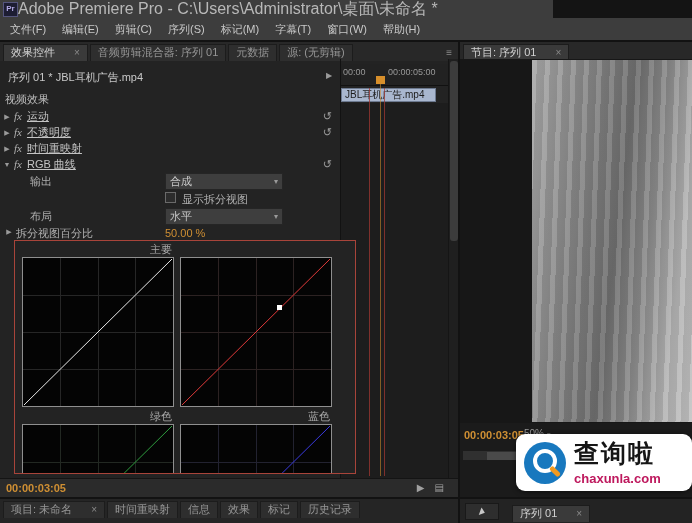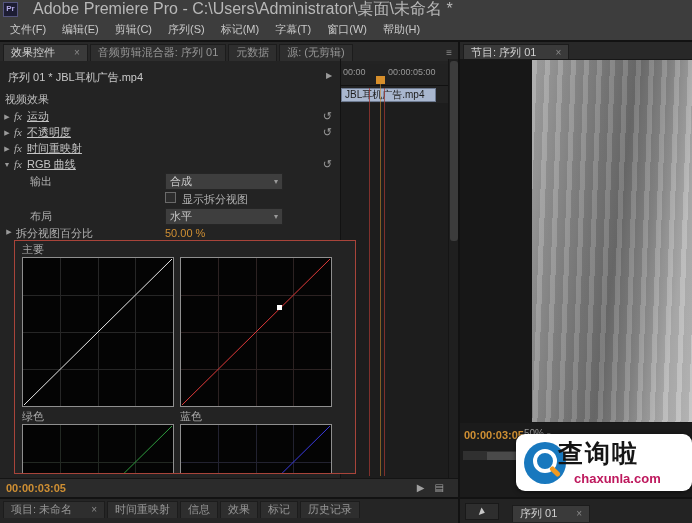--- a/index.html
+++ b/index.html
@@ -1,21 +1,21 @@
 <!DOCTYPE html>
 <html><head>
 <meta charset="utf-8">
 <style>
   html,body{margin:0;padding:0;background:#101010;}
   body{font-family:"Liberation Sans","DejaVu Sans",sans-serif;}
   #screen{position:relative;width:692px;height:523px;background:#141414;overflow:hidden;
           color:#c0c0c0;font-size:11px;line-height:1;}
   .abs{position:absolute;box-sizing:border-box;}
   
-  .titlebar{left:0;top:0;width:692px;height:18px;background:#3d3d3d;display:flex;align-items:center;gap:15px;padding-left:3px;}
+  .titlebar{left:0;top:0;width:553px;height:18px;background:#3d3d3d;display:flex;align-items:center;gap:0;padding-left:3px;}
   .pr-logo{width:13px;height:13px;background:#1d1d33;color:#b4aae6;font-size:8px;font-weight:bold;
            display:flex;align-items:center;justify-content:center;border:1px solid #55557d;flex:0 0 auto;}
   .win-title{color:#b8b8b8;font-size:16px;white-space:nowrap;}
   .menubar{left:0;top:18px;width:692px;height:22px;background:#3d3d3d;display:flex;align-items:center;padding-left:2px;}
   .menu-item{padding:4px 8px;color:#c8c8c8;cursor:default;}
   .hsep{background:#121212;}
   
   .tabbar{display:flex;align-items:flex-end;gap:2px;padding:2px 0 0 3px;background:#282828;height:17px;}
   .tab{background:#2e2e2e;color:#969696;border:1px solid #1c1c1c;border-bottom:none;
        padding:2px 7px 3px 7px;display:flex;align-items:center;gap:19px;white-space:nowrap;font-size:11px;}
@@ -28,21 +28,21 @@
   .twirl{width:14px;text-align:center;color:#9a9a9a;font-size:7px;flex:0 0 auto;}
   .fxbadge{color:#b0b0b0;font-style:italic;font-family:"Liberation Serif",serif;font-size:11px;margin-right:5px;}
   .fxlabel{color:#c4c4c4;text-decoration:underline;}
   .reset{position:absolute;right:8px;color:#9a9a9a;font-size:11px;}
   .param-label{color:#b0b0b0;}
   .dropdown{position:absolute;width:108px;height:15px;background:#3e3e3e;border:1px solid #252525;
             color:#cccccc;display:flex;align-items:center;padding:0 4px;font-size:11px;}
   .dropdown .dd-arrow{margin-left:auto;color:#9a9a9a;font-size:8px;}
   .checkbox{width:11px;height:11px;background:#2c2c2c;border:1px solid #6a6a6a;}
   .orange{color:#cf8f33;}
-  .curve-label{position:absolute;width:150px;text-align:left;color:#a8a8a8;font-size:11px;}
+  .curve-label{position:absolute;width:150px;text-align:right;color:#a8a8a8;font-size:11px;}
   .curve-svg{position:absolute;background:#040404;border:1px solid #8f8f8f;}
   
   .ruler-num{position:absolute;color:#999999;font-size:9px;}
   .playhead-marker{position:absolute;width:9px;height:8px;background:#d78f2b;}
   .vline-red{position:absolute;width:1px;background:rgba(160,55,50,0.75);}
   .vline-orange{position:absolute;width:1px;background:rgba(215,143,43,0.55);}
   .ecw-clip{position:absolute;background:#a9b7cf;color:#1d1d1d;font-size:10px;display:flex;align-items:center;
             padding-left:3px;border:1px solid #6d7a90;}
   .scrollbar-v{background:#1f1f1f;border-left:1px solid #151515;}
   .scroll-thumb{position:absolute;left:1px;width:8px;background:#3c3c3c;border-radius:3px;}
@@ -263,17 +263,17 @@
       <span>序列 01</span>
       <span class="tab-close">×</span>
     </div>
   </div>
 
   <div class="abs watermark" style="left:516px;top:434px;width:176px;height:57px;">
     <div class="wm-circle" style="left:8px;top:8px;">
       <div class="wm-ring"></div>
       <div class="wm-handle"></div>
     </div>
-    <div class="wm-name" style="left:42px;top:7px;">查询啦</div>
+    <div class="wm-name" style="left:58px;top:7px;">查询啦</div>
     <div class="wm-domain" style="left:58px;top:38px;">chaxunla.com</div>
   </div>
 
 </div>
 
 </body></html>

